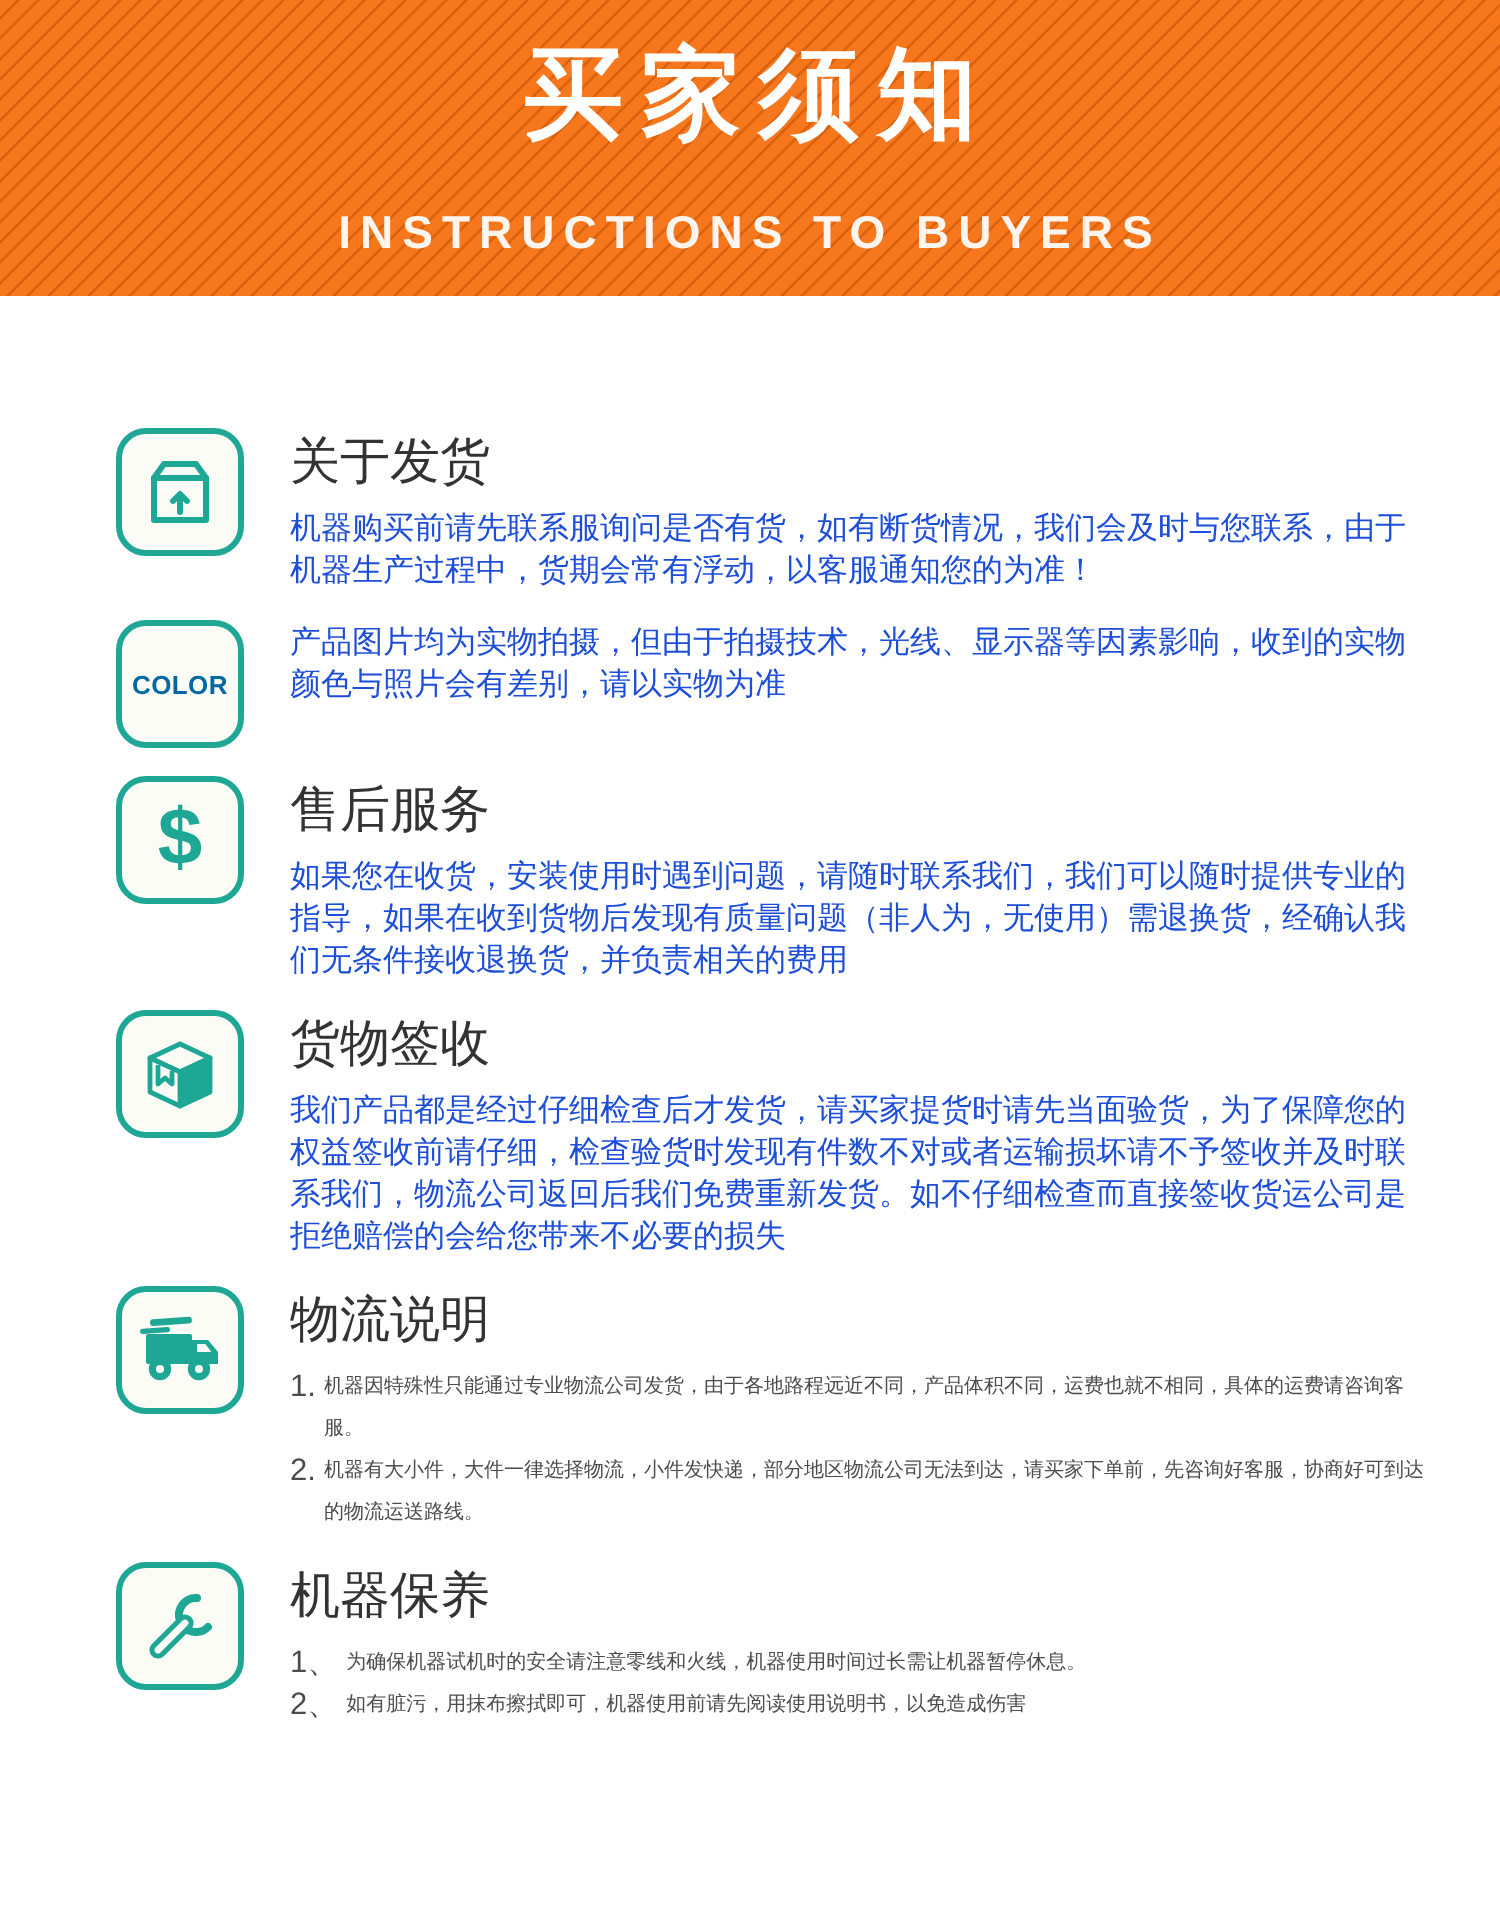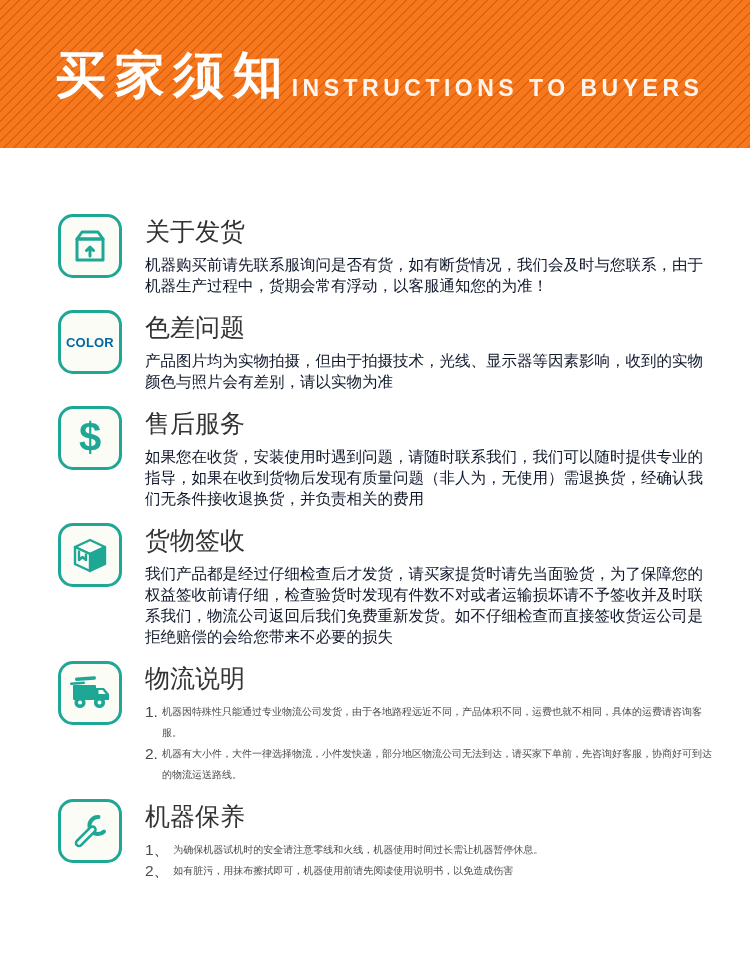--- a/index.html
+++ b/index.html
@@ -8,21 +8,21 @@
     width: 750px; min-height: 961px; margin: 0 auto; background: #ffffff;
     box-sizing: border-box; overflow: hidden;
   }
   
   .hero {
     height: 148px;
     background-color: #f7771c;
     background-image: repeating-linear-gradient(135deg,
       rgba(0,0,0,0) 0px, rgba(0,0,0,0) 5.8px,
       rgba(198,82,6,0.55) 5.8px, rgba(198,82,6,0.55) 7.2px);
-    display: flex; flex-direction: row; align-items: center; justify-content: center;
+    display: flex; flex-direction: column; align-items: center; justify-content: center;
     text-align: center;
   }
   .hero-title {
     color: #ffffff; font-size: 50px; font-weight: bold;
     letter-spacing: 9px; line-height: 1.1; margin: 2px 0 0 9px;
   }
   .hero-subtitle {
     color: rgba(255,255,255,0.93); font-size: 23px; font-weight: bold;
     letter-spacing: 4.5px; margin-top: 28px;
   }
@@ -41,21 +41,21 @@
   .icon-box .icon-dollar {
     color: #1ea795; font-size: 40px; font-weight: bold; line-height: 1;
     transform: translateY(-1px);
   }
   .sec-text { flex: 1 1 auto; min-width: 0; padding-top: 1px; }
   .sec-title {
     font-size: 25px; color: #333333; font-weight: 500;
     line-height: 32px; margin: 0 0 7px 0;
   }
   .sec-body {
-    font-size: 15.5px; color: #0f172a; line-height: 21px;
+    font-size: 15.5px; color: #1d4ed8; line-height: 21px;
     margin: 0; max-width: 565px;
   }
   .sec-list { max-width: 575px; }
   .list-row { display: flex; align-items: flex-start; }
   .list-marker {
     flex: 0 0 auto; font-size: 15.5px; color: #4c4c4c; line-height: 21px;
     padding-right: 4px; white-space: pre;
   }
   .list-text { font-size: 10px; color: #4c4c4c; line-height: 21px; }
 </style>
@@ -85,21 +85,20 @@
         <h2 class="sec-title">关于发货</h2>
         <p class="sec-body">机器购买前请先联系服询问是否有货，如有断货情况，我们会及时与您联系，由于机器生产过程中，货期会常有浮动，以客服通知您的为准！</p>
       </div>
     </div>
 
     <div class="section">
       <div class="icon-box">
         <span class="icon-word">COLOR</span>
       </div>
       <div class="sec-text">
-        <h2 class="sec-title">色差问题</h2>
         <p class="sec-body">产品图片均为实物拍摄，但由于拍摄技术，光线、显示器等因素影响，收到的实物颜色与照片会有差别，请以实物为准</p>
       </div>
     </div>
 
     <div class="section">
       <div class="icon-box">
         <span class="icon-dollar">$</span>
       </div>
       <div class="sec-text">
         <h2 class="sec-title">售后服务</h2>

